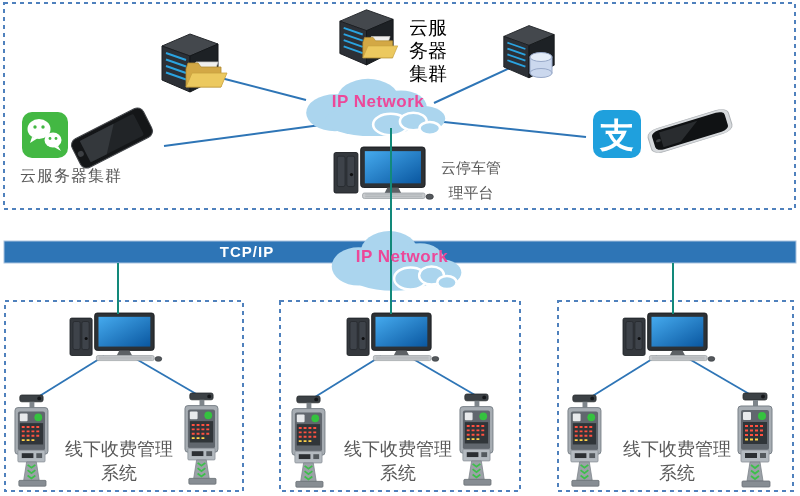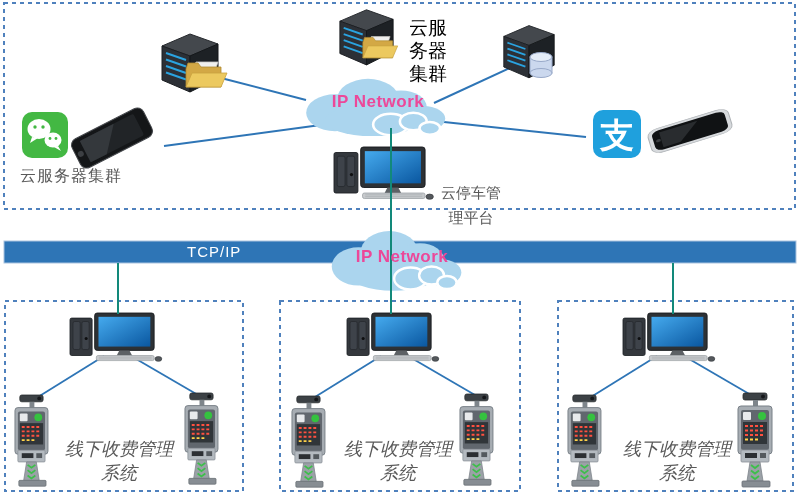--- a/index.html
+++ b/index.html
@@ -4,29 +4,29 @@
 <style>
   html,body{margin:0;padding:0;background:#fff;}
   #stage{position:relative;width:800px;height:496px;background:#fff;overflow:hidden;
          font-family:"Liberation Sans","DejaVu Sans",sans-serif;}
   #diagram-svg{position:absolute;left:0;top:0;}
   .lbl{position:absolute;color:#595959;line-height:1.45;}
   .lbl-cluster{left:409px;top:16px;width:52px;font-size:19px;color:#000000;line-height:23px;
                font-family:"Liberation Serif","DejaVu Serif",serif;}
   .lbl-wechat{left:20px;top:164px;width:132px;font-size:16px;letter-spacing:1px;}
   .lbl-alipay{left:580px;top:160px;width:146px;font-size:16px;letter-spacing:0.5px;}
-  .lbl-platform{left:437px;top:180px;width:68px;font-size:15px;text-align:center;line-height:25px;}
+  .lbl-platform{left:437px;top:155px;width:68px;font-size:15px;text-align:center;line-height:25px;}
   .lbl-ip{position:absolute;width:100px;text-align:center;font-size:17px;font-weight:bold;
           color:#ec4899;letter-spacing:0.5px;}
   .lbl-ip1{left:328px;top:92px;}
   .lbl-ip2{left:352px;top:247px;}
-  .lbl-tcpip{position:absolute;left:187px;top:243px;width:120px;
-             font-size:15px;font-weight:normal;color:#ffffff;letter-spacing:1px;}
+  .lbl-tcpip{position:absolute;left:187px;top:243px;width:120px;text-align:center;
+             font-size:15px;font-weight:bold;color:#ffffff;letter-spacing:1px;}
   .lbl-offline{position:absolute;top:437px;width:116px;text-align:center;font-size:18px;
-               font-weight:500;color:#595959;line-height:24px;font-style:italic;}
+               font-weight:500;color:#595959;line-height:24px;}
   .lbl-off1{left:61px;} .lbl-off2{left:340px;} .lbl-off3{left:619px;}
 </style>
 </head>
 <body>
 
 <div id="stage">
 
 <svg id="diagram-svg" width="800" height="496" viewBox="0 0 800 496">
   <defs>
     <linearGradient id="scr" x1="0" y1="0" x2="1" y2="1">

